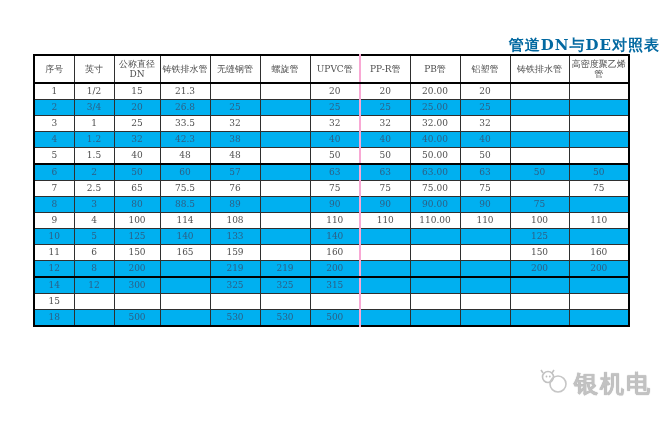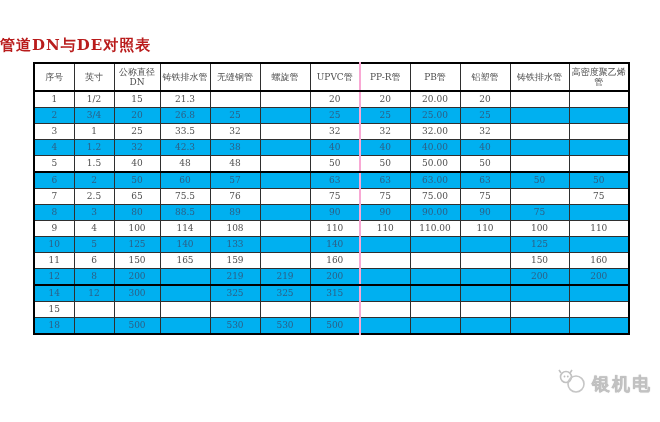--- a/index.html
+++ b/index.html
@@ -1,25 +1,25 @@
 <!DOCTYPE html>
 <html><head>
 <meta charset="utf-8">
 <style>
   html,body{margin:0;padding:0;}
   body{
     width:660px;height:422px;background:#ffffff;position:relative;
     font-family:"DejaVu Serif","Liberation Serif",serif;overflow:hidden;
   }
   .page-title{
-    position:absolute;top:36px;left:0;width:660px;text-align:left;
-    font-size:15px;font-weight:bold;color:#b91c1c;letter-spacing:1px;
+    position:absolute;top:36px;left:0;width:660px;text-align:right;
+    font-size:15px;font-weight:bold;color:#0369a1;letter-spacing:1px;
   }
   table.dn-table{
-    position:absolute;left:33px;top:62px;width:595px;
+    position:absolute;left:33px;top:54px;width:595px;
     border-collapse:collapse;table-layout:fixed;
     border:2px solid #000;
     padding-left:8px;
   }
   .dn-table th,.dn-table td{
     border:1px solid #2f2f2f;
     font-size:9px;line-height:1.15;
     text-align:center;vertical-align:middle;
     padding:0 1px;overflow:hidden;
     color:#4f4f4f;font-weight:normal;
@@ -29,21 +29,21 @@
   .dn-table tbody tr.hl td{background:#00B0F0;color:#2d5f85;}
   .dn-table tbody tr:nth-child(5) td,
   .dn-table tbody tr:nth-child(12) td{border-bottom:2px solid #000;}
   .dn-table th:nth-child(7),.dn-table td:nth-child(7){border-right:2px solid #f9a8d4;}
   .watermark{
     position:absolute;right:8px;top:370px;height:28px;
     display:flex;align-items:center;gap:1px;
     color:#bdbdbd;
   }
   .watermark .wm-text{
-    font-size:18px;font-weight:bold;letter-spacing:2px;
+    font-size:24px;font-weight:bold;letter-spacing:2px;
     color:#c2c2c2;text-shadow:0 0 1px #9a9a9a;
     font-family:"DejaVu Sans","Liberation Sans",sans-serif;
   }
   .wm-icon{display:inline-block;}
 </style>
 </head>
 <body>
 
 <div class="page-title">管道DN与DE对照表</div>
 

